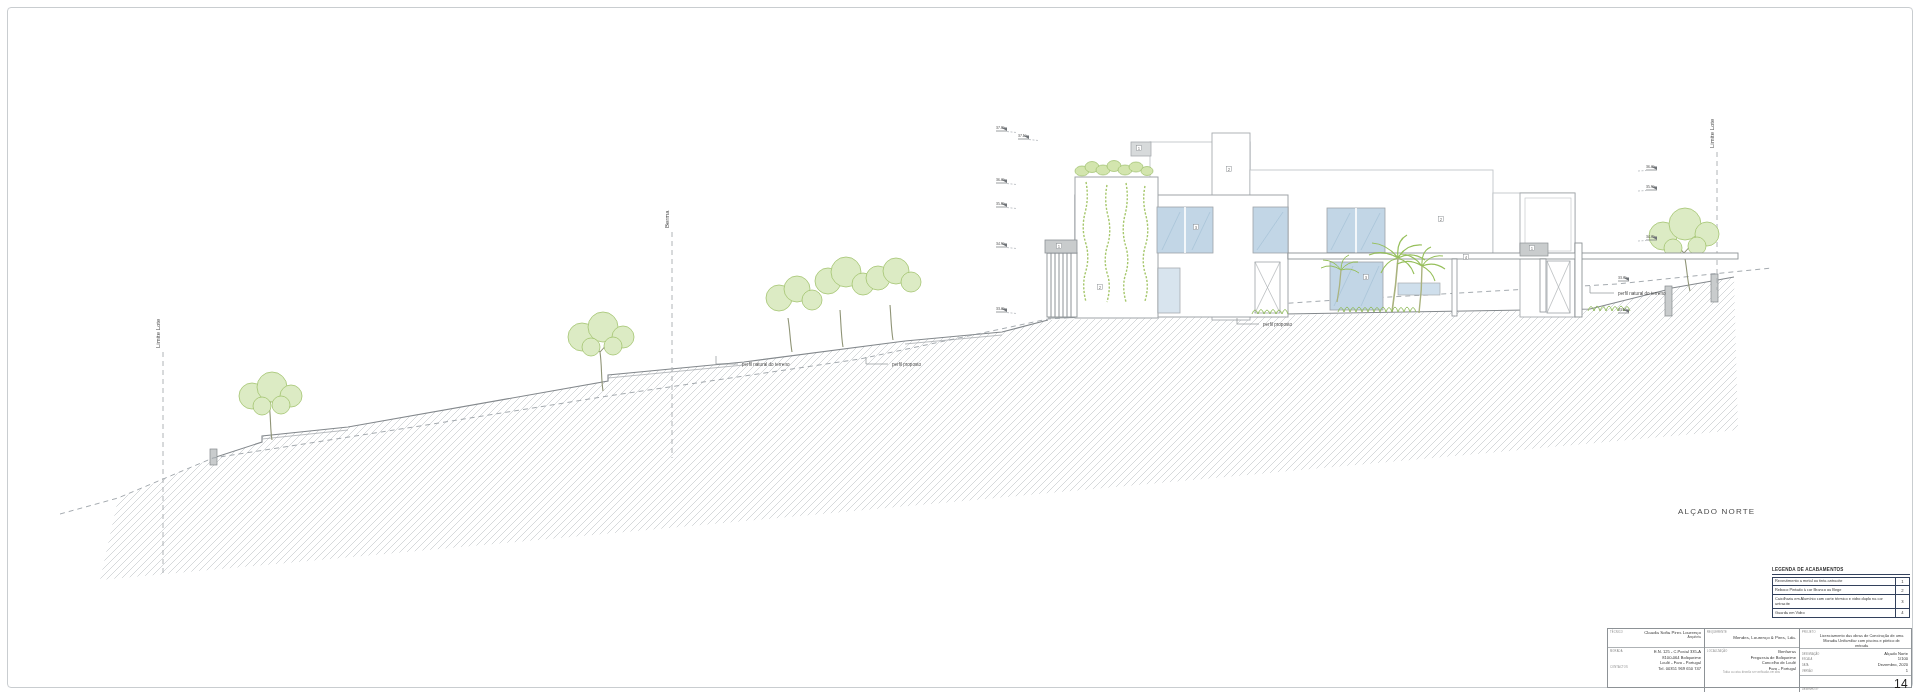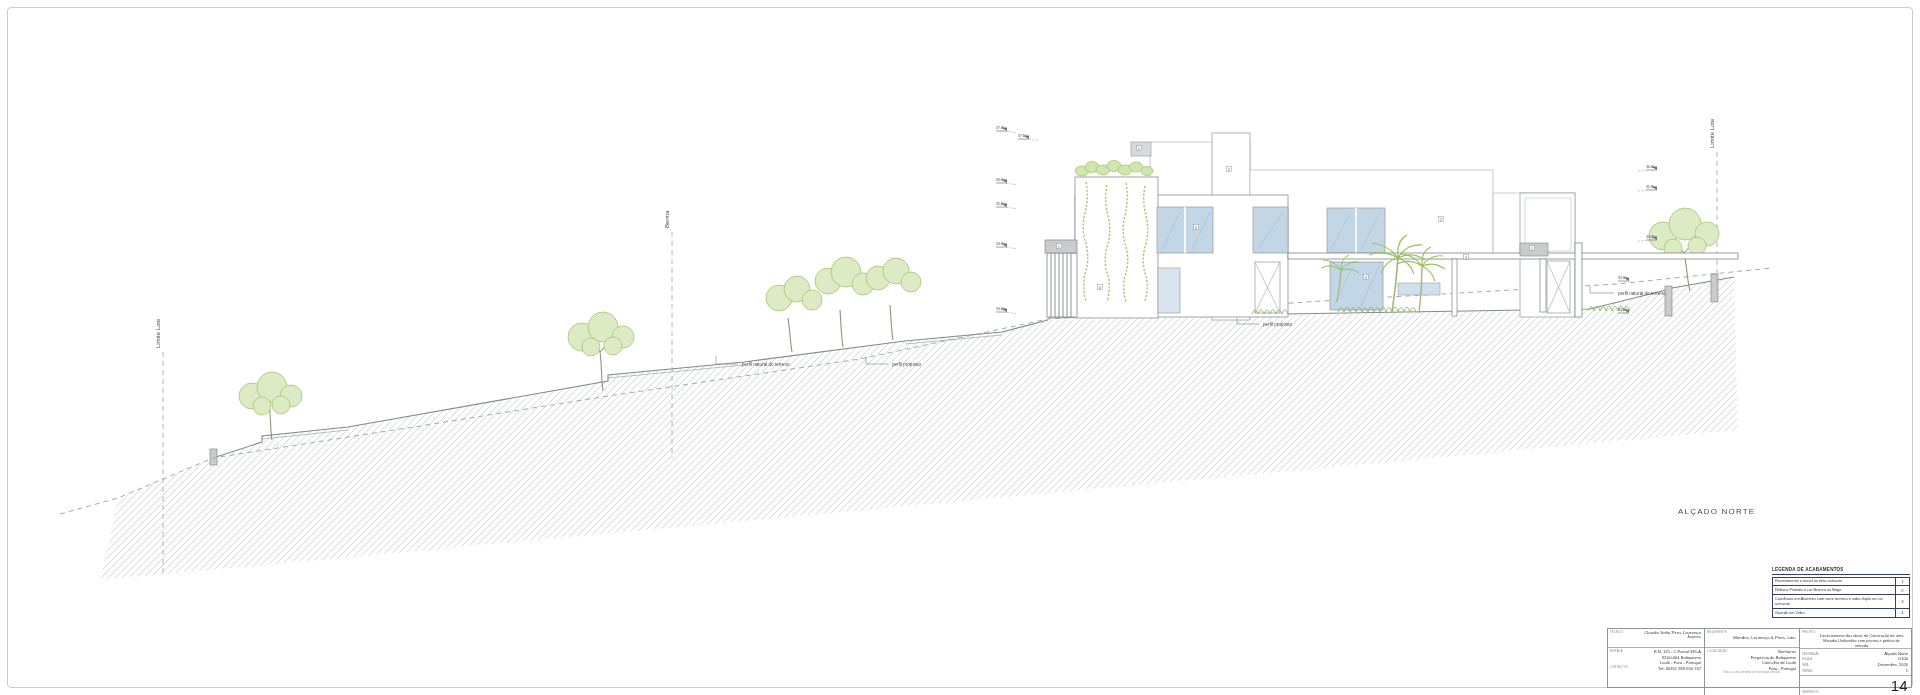--- a/index.html
+++ b/index.html
@@ -34,21 +34,21 @@
   .tb-main{font-size:4.4px;text-align:right;line-height:1.2;}
   .tb-sub{font-size:3.4px;text-align:right;color:#555;}
   .tb-lines{font-size:4.1px;text-align:right;line-height:1.35;}
   .tb-note{font-size:2.7px;color:#9a9a9a;text-align:center;margin-top:auto;}
   .tb-proj{font-size:3.9px;text-align:center;line-height:1.25;padding:4px 3px 1px 16px;}
   .tb-field{display:flex;justify-content:space-between;align-items:baseline;line-height:1.4;}
   .tb-field .f-label{font-size:2.6px;color:#8a8a8a;text-transform:uppercase;}
   .tb-field .f-value{font-size:4.1px;text-align:right;}
   .tb-sheet{display:flex;justify-content:space-between;align-items:flex-end;flex:1;}
   .tb-sheet .f-label{font-size:2.6px;color:#8a8a8a;text-transform:uppercase;}
-  .tb-sheet .sheet-num{font-size:15px;color:#1f1f1f;letter-spacing:.3px;}
+  .tb-sheet .sheet-num{font-size:12px;color:#1f1f1f;letter-spacing:.3px;}
 </style>
 </head>
 <body>
 
 <div class="page">
   <div class="page-border"></div>
 
   <svg width="1920" height="695" viewBox="0 0 1920 695">
     <defs>
       <pattern id="hatch" width="7" height="7" patternUnits="userSpaceOnUse">

